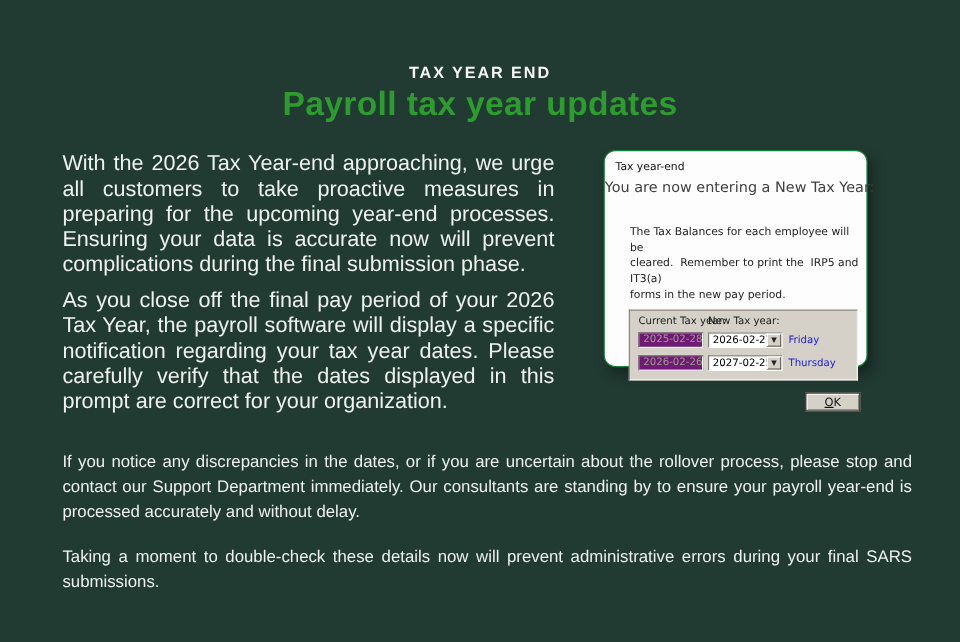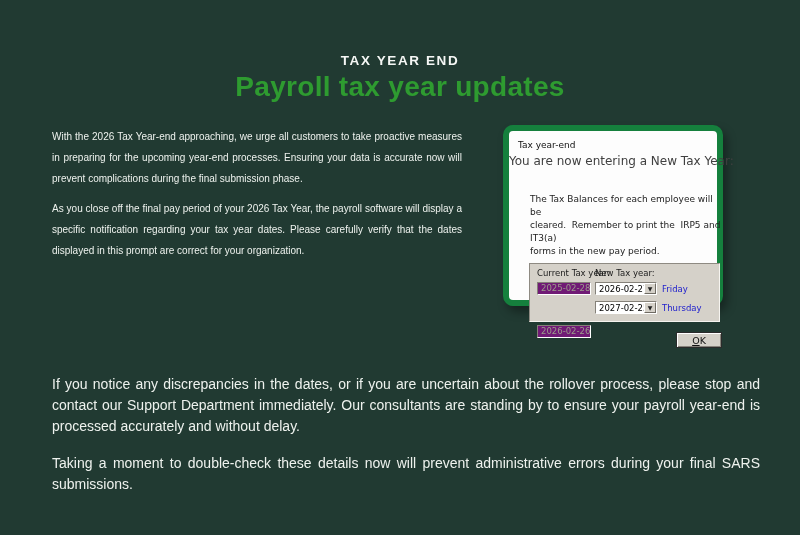--- a/index.html
+++ b/index.html
@@ -34,21 +34,21 @@
     font-size: 28px;
     font-weight: 700;
     letter-spacing: 0.3px;
   }
 
   
   .intro {
     position: absolute;
     left: 52px; top: 126px; width: 410px;
     color: #eef2ee;
-    font-size: 10px;
+    font-size: 18px;
     line-height: 21px;
     text-align: justify;
   }
   .intro .p1 { margin-bottom: 9px; }
   .intro .p-heading { text-align: left; }
 
   
   .footer-text {
     position: absolute;
     left: 52px; top: 374px; width: 708px;
@@ -58,21 +58,21 @@
     text-align: justify;
   }
   .footer-text .p3 { margin-bottom: 16px; }
 
   
   .dialog {
     position: absolute;
     left: 503px; top: 125px;
     width: 220px; height: 181px;
     background: #fdfdfd;
-    border: 6px solid #15803d;
+    border: 1px solid #15803d;
     border-radius: 10px;
     box-shadow: 4px 6px 10px rgba(0,0,0,0.35);
     font-family: "DejaVu Sans", "Liberation Sans", sans-serif;
   }
   .dlg-title {
     position: absolute;
     left: 9px; top: 9px;
     font-size: 9px;
     color: #111;
   }
@@ -118,21 +118,21 @@
     background: #701a75;
     border: 1px solid;
     border-color: #848078 #ffffff #ffffff #848078;
     color: #9c9c8c;
     font-size: 8.5px;
     line-height: 11px;
     padding-left: 3px;
     white-space: nowrap;
   }
   .yfield.r1 { top: 18px; }
-  .yfield.r2 { top: 37px; margin-top: 24px; }
+  .yfield.r2 { top: 37px; }
 
   .combo {
     position: absolute;
     left: 65px; width: 62px; height: 13px;
     background: #ffffff;
     border: 1px solid;
     border-color: #848078 #ffffff #ffffff #848078;
     font-size: 8.5px;
     color: #000;
   }

